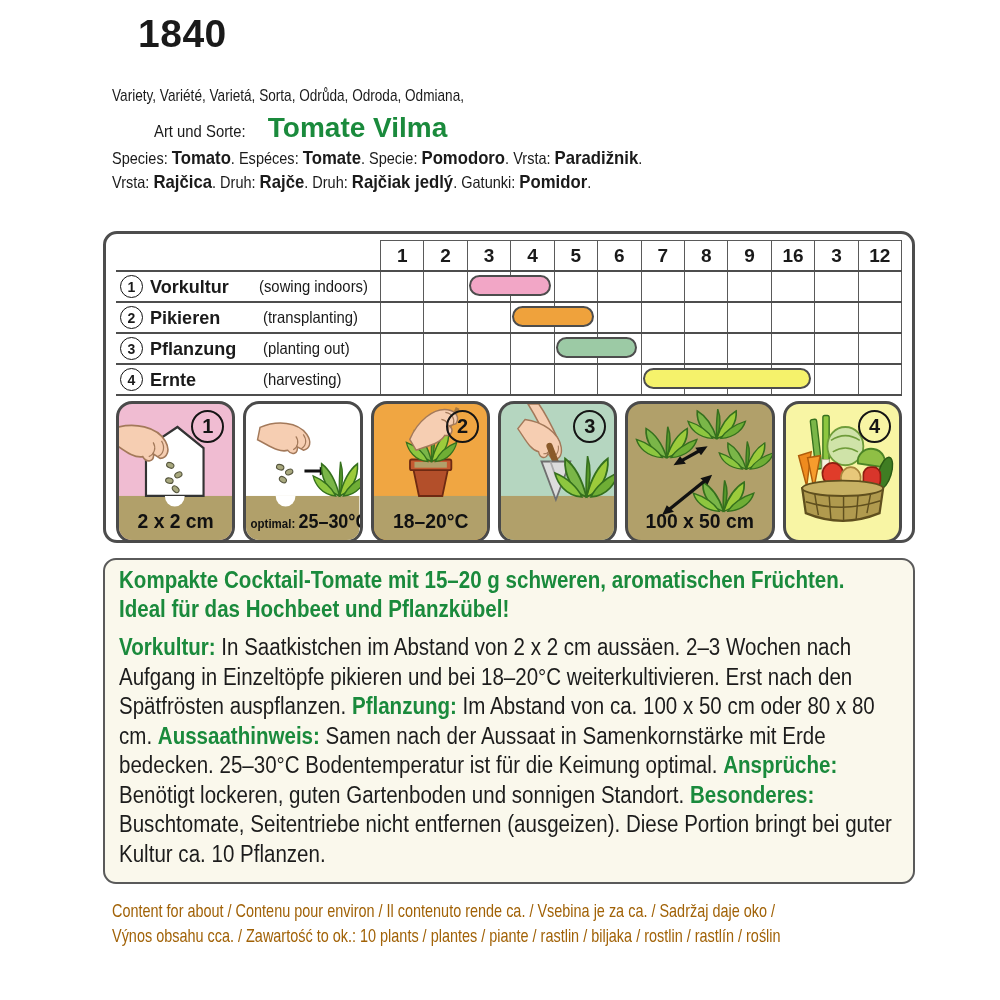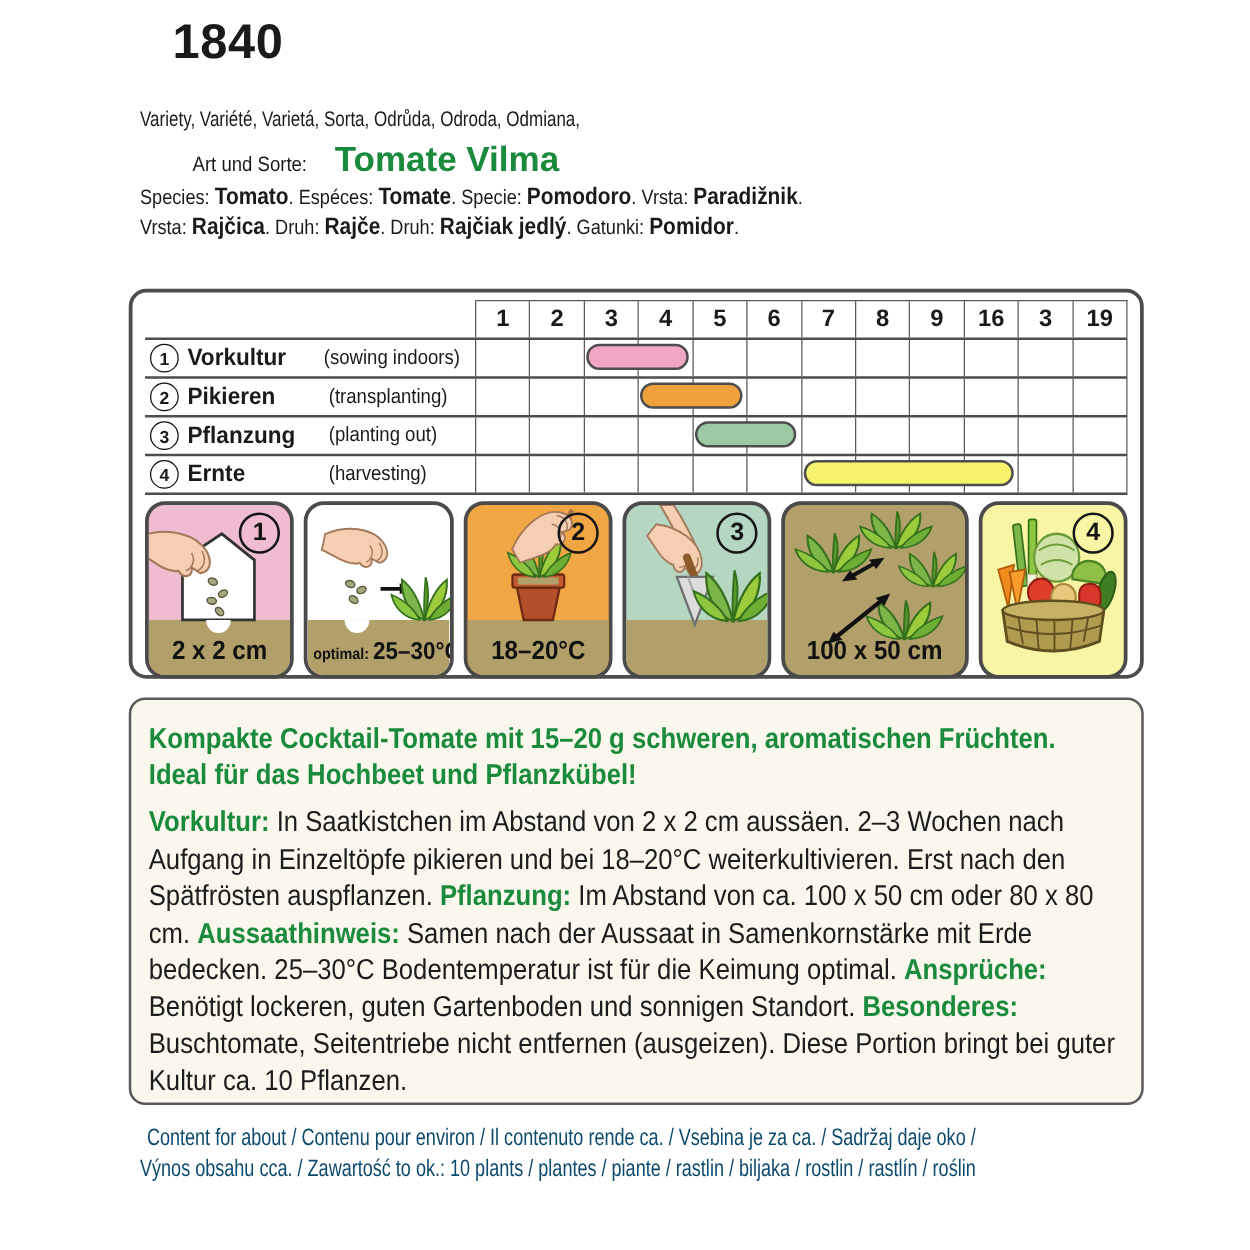--- a/index.html
+++ b/index.html
@@ -41,28 +41,28 @@
   .picto{flex:1;position:relative;border:3px solid #4a4a4a;border-radius:16px;overflow:hidden;box-sizing:border-box;}
   .picto svg{position:absolute;left:0;top:0;width:100%;height:100%;}
   .badge{position:absolute;top:6px;right:8px;width:29px;height:29px;border:2.4px solid #151515;border-radius:50%;
          display:flex;align-items:center;justify-content:center;font-size:20px;font-weight:bold;color:#151515;z-index:3;}
   .caption{position:absolute;left:0;right:0;bottom:7px;text-align:center;font-weight:bold;font-size:21px;
            color:#111;z-index:2;white-space:nowrap;transform:scaleX(.92);transform-origin:50% 100%;}
   .caption .small{font-size:12.5px;font-weight:bold;}
 
   
   .desc-box{position:absolute;left:103px;top:558px;width:812px;height:326px;box-sizing:border-box;
-            background:#faf8ec;border:2.5px solid #5a5a5a;border-radius:13px;padding:16px 14px;overflow:hidden;}
+            background:#faf8ec;border:2.5px solid #5a5a5a;border-radius:13px;padding:6px 14px;overflow:hidden;}
   .desc-inner{width:112%;transform:scaleX(.893);transform-origin:0 0;}
   .headline{font-size:23px;font-weight:bold;line-height:29px;margin-bottom:9px;}
   .body-text{font-size:23px;line-height:29.5px;color:#1c1c1c;}
   .kw{font-weight:bold;}
 
   
-  .footer{position:absolute;left:112px;top:898px;font-size:19px;line-height:25px;color:#0c4a6e;text-align:right;}
+  .footer{position:absolute;left:112px;top:898px;font-size:19px;line-height:25px;color:#a16207;}
   .footer div{white-space:nowrap;transform:scaleX(.76);transform-origin:0 0;}
 </style>
 </head>
 <body>
 
 <div class="sheet">
 
   <div class="code">1840</div>
 
   <div class="variety-line">Variety, Variété, Varietá, Sorta, Odrůda, Odroda, Odmiana,</div>
@@ -82,21 +82,21 @@
           <div class="mcell">2</div>
           <div class="mcell">3</div>
           <div class="mcell">4</div>
           <div class="mcell">5</div>
           <div class="mcell">6</div>
           <div class="mcell">7</div>
           <div class="mcell">8</div>
           <div class="mcell">9</div>
           <div class="mcell">16</div>
           <div class="mcell">3</div>
-          <div class="mcell">19</div>
+          <div class="mcell">12</div>
         </div>
       <div id="cal-rows">
           <div class="cal-row">
             <div class="cal-label">
               <span class="num-circle">1</span>
               <span class="cal-de">Vorkultur</span>
               <span class="cal-en">(sowing indoors)</span>
             </div>
             <div class="cal-cells">
               <div class="mcell"></div>

